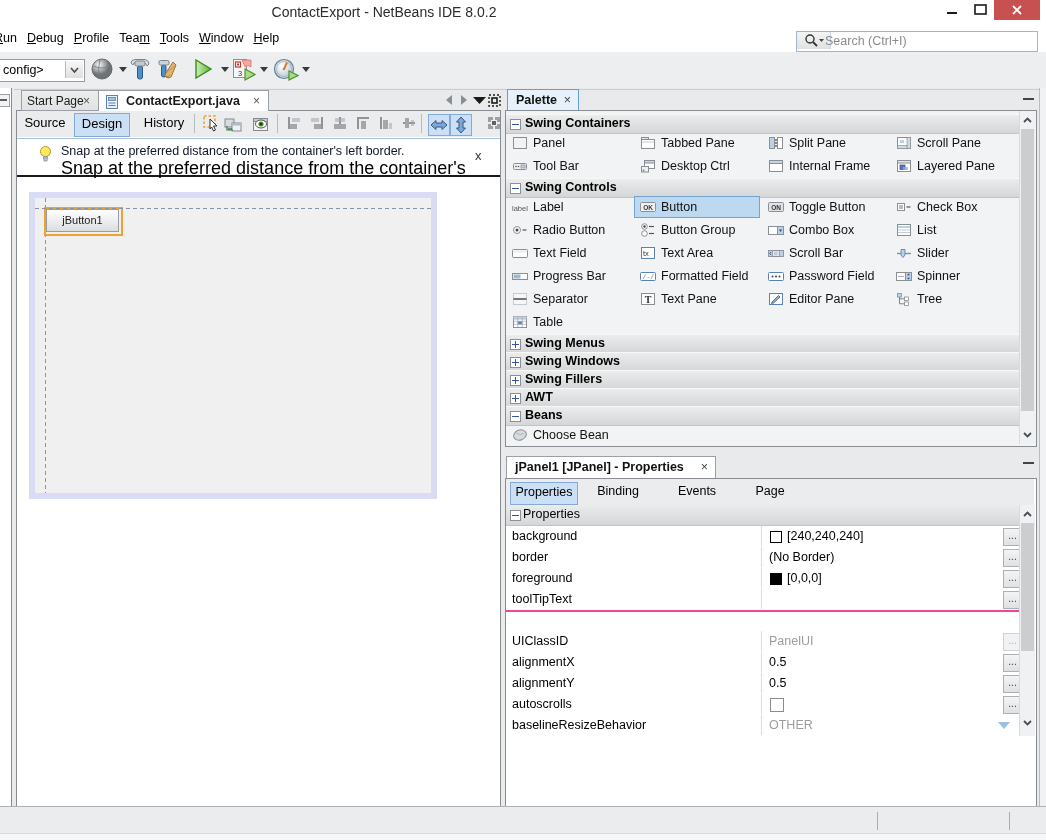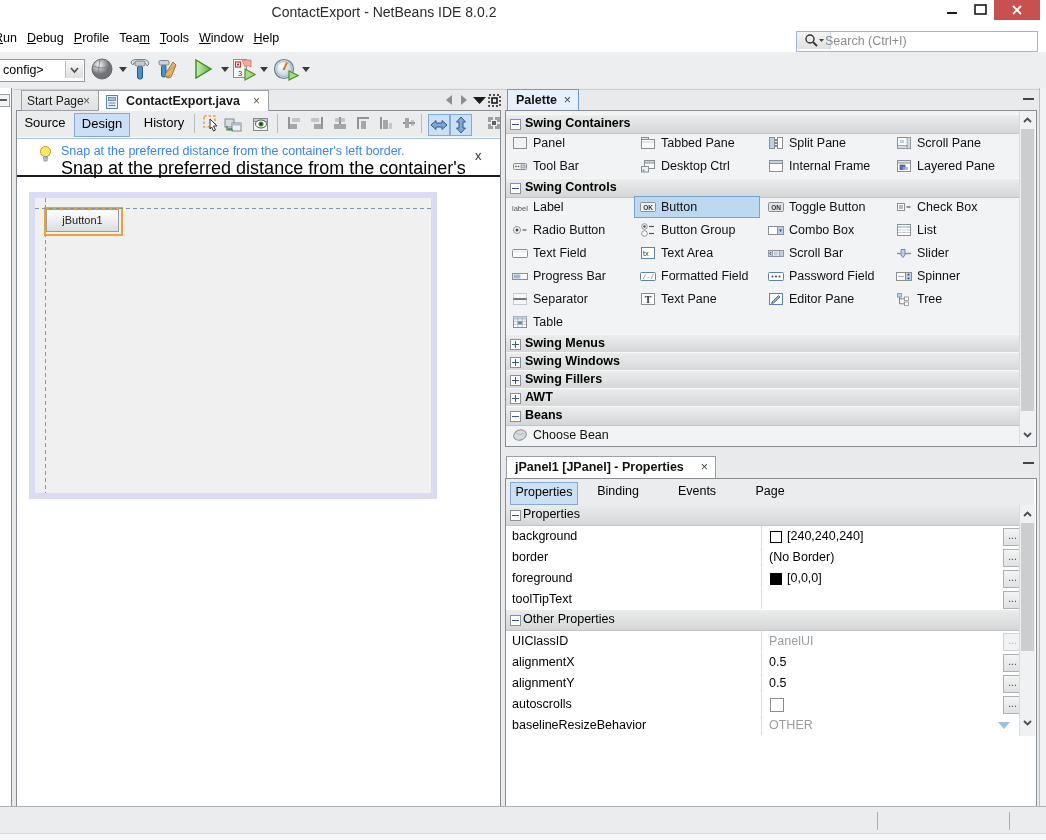--- a/index.html
+++ b/index.html
@@ -54,21 +54,21 @@
   #java-icon{position:absolute;left:6px;top:3px;}
   .tabnav{top:94px;}
   
   #editor-toolbar{left:17px;top:111px;width:483px;height:26px;background:#ebeced;}
   .viewbtn{top:2px;height:20px;font-size:13px;color:#000;text-align:center;}
   .viewbtn.sel{background:#cbdff5;border:1px solid #84abd7;}
   .etb-sep{top:3px;width:1px;height:19px;background:#b9bcbf;}
   .etbicon{top:4px;width:18px;height:18px;}
   
   #hintbar{left:17px;top:138px;width:483px;height:36px;background:#fff;border-top:1px solid #a9c0d8;border-bottom:2px solid #1a1a1a;}
-  #hint-line1{left:44px;top:5px;font-size:12.5px;color:#3b82f6;}
+  #hint-line1{left:44px;top:5px;font-size:12.5px;color:#0f172a;}
   #hint-line2{left:44px;top:19px;font-size:18px;color:#000;}
   #hint-close{left:458px;top:9px;font-size:13px;color:#333;}
   
   #canvas{left:17px;top:180px;width:483px;height:625px;background:#fff;}
   #form-panel{left:12px;top:12px;width:408px;height:307px;background:#dadcf5;}
   #form-inner{left:6px;top:6px;width:396px;height:295px;background:#f0f0f1;}
   .guide-v{left:10px;top:0px;width:1px;height:295px;
      background-image:repeating-linear-gradient(to bottom,#7e95ab 0 4px,transparent 4px 7px);}
   .guide-h{left:0px;top:10px;width:396px;height:1px;z-index:3;
      background-image:repeating-linear-gradient(to right,#7e95ab 0 4px,transparent 4px 7px);}
@@ -843,26 +843,20 @@
           <div class="vdiv"></div>
           <div class="swatch" style="background:#000000"></div>
           <div class="val after-swatch">[0,0,0]</div>
           <div class="dots">...</div>
         </div>
         <div class="abs prop-row" style="top: 84px;">
           <div class="nm">toolTipText</div>
           <div class="vdiv"></div>
           <div class="dots">...</div>
         </div>
-        <div class="abs prop-header" style="top: 105px;">
-          <div class="toggle" style="top:5px">
-            <div class="h"></div>
-          </div>
-                 <div class="cap">Other Properties</div>
-        </div>
         <div class="abs prop-row" style="top: 126px;">
           <div class="nm">UIClassID</div>
           <div class="vdiv"></div>
           <div class="val muted">PanelUI</div>
           <div class="dots dis">...</div>
         </div>
         <div class="abs prop-row" style="top: 147px;">
           <div class="nm">alignmentX</div>
           <div class="vdiv"></div>
           <div class="val">0.5</div>

